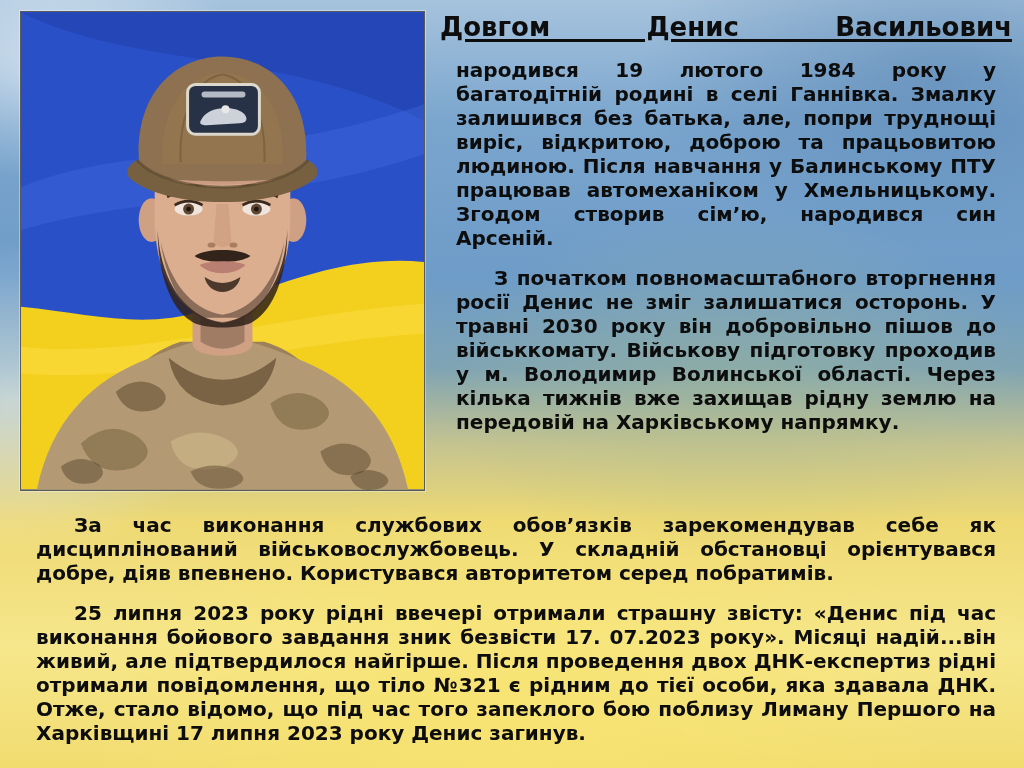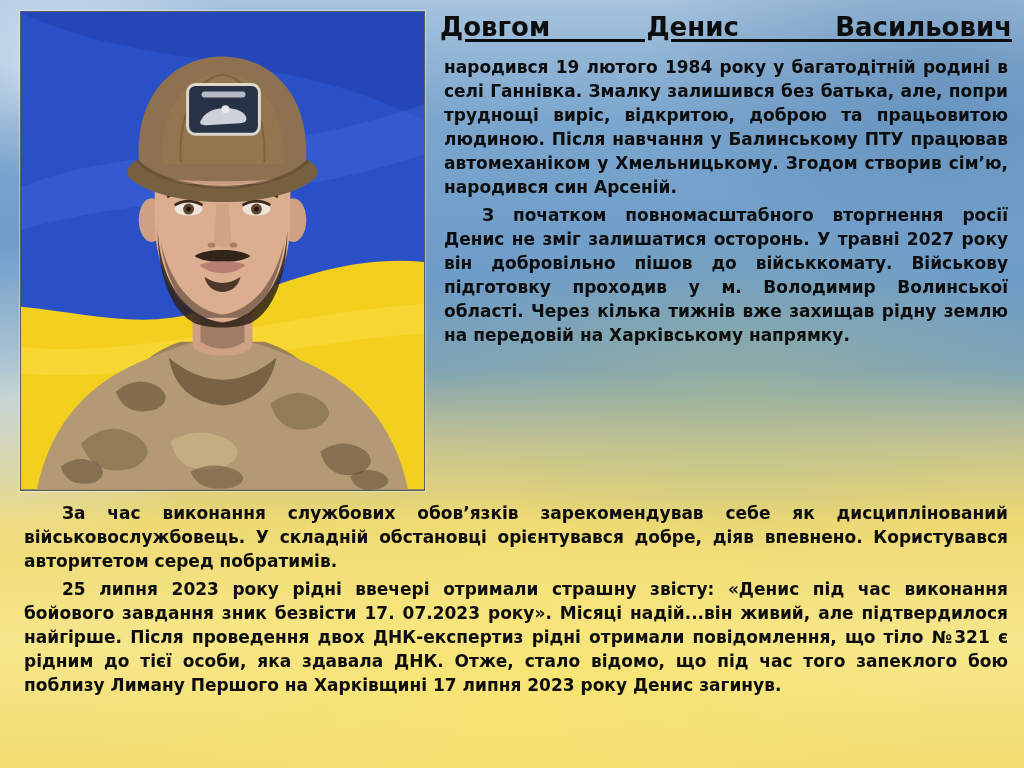--- a/index.html
+++ b/index.html
@@ -22,26 +22,26 @@
   .photo{
     position:absolute;left:20px;top:11px;width:403px;height:478px;margin:0;z-index:2;
     border:1px solid #5a5a5a;box-shadow:0 0 0 1px rgba(255,255,255,.35);
     background:#2a50c8;
   }
   .photo svg{display:block;width:100%;height:100%;}
   .col-right{
     position:absolute;left:440px;top:12px;width:572px;z-index:2;
   }
   .title{
-    font-size:26px;line-height:30px;margin:0 0 13px 0;
+    font-size:26px;line-height:30px;margin:0 0 7px 0;
     text-align:justify;text-align-last:justify;
     text-decoration:underline;text-decoration-thickness:3px;text-underline-offset:3px;
   }
   p.bio{
-    font-size:17px;line-height:24px;margin:4px;
+    font-size:20px;line-height:24px;margin:16px;
     text-align:justify;text-indent:38px;
   }
   p.bio.noindent{text-indent:0;}
   .bottom{
     position:absolute;left:20px;top:497px;width:992px;z-index:2;
   }
 </style>
 </head>
 <body>
 
@@ -114,20 +114,20 @@
       <circle cx="205" cy="97" r="4" fill="#e8e8e8"></circle>
 
       <path d="M116,148 C150,184 254,184 288,148 C297,153 300,160 295,166 C258,198 146,198 109,166 C104,160 107,153 116,148 Z" fill="#77603f"></path>
       <path d="M116,148 C150,184 254,184 288,148" stroke="#5c4a30" stroke-width="3" fill="none" opacity=".7"></path>
     </svg>
   </figure>
 
   <section class="col-right">
     <h1 class="title">Довгом Денис Васильович</h1>
     <p class="bio noindent">народився 19 лютого 1984 року у багатодітній родині в селі Ганнівка. Змалку залишився без батька, але, попри труднощі виріс, відкритою, доброю та працьовитою людиною. Після навчання у Балинському ПТУ працював автомеханіком у Хмельницькому. Згодом створив сім’ю, народився син Арсеній.</p>
-    <p class="bio">З початком повномасштабного вторгнення росії Денис не зміг залишатися осторонь. У травні 2027 року він добровільно пішов до військкомату. Військову підготовку проходив у м. Володимир Волинської області. Через кілька тижнів вже захищав рідну землю на передовій на Харківському напрямку.</p>
+    <p class="bio">З початком повномасштабного вторгнення росії Денис не зміг залишатися осторонь. У травні 2030 року він добровільно пішов до військкомату. Військову підготовку проходив у м. Володимир Волинської області. Через кілька тижнів вже захищав рідну землю на передовій на Харківському напрямку.</p>
   </section>
 
   <section class="bottom">
     <p class="bio">За час виконання службових обов’язків зарекомендував себе як дисциплінований військовослужбовець. У складній обстановці орієнтувався добре, діяв впевнено. Користувався авторитетом серед побратимів.</p>
     <p class="bio">25 липня 2023 року рідні ввечері отримали страшну звісту: «Денис під час виконання бойового завдання зник безвісти 17. 07.2023 року». Місяці надій...він живий, але підтвердилося найгірше. Після проведення двох ДНК-експертиз рідні отримали повідомлення, що тіло №321 є рідним до тієї особи, яка здавала ДНК. Отже, стало відомо, що під час того запеклого бою поблизу Лиману Першого на Харківщині 17 липня 2023 року Денис загинув.</p>
   </section>
 </div>
 
 </body></html>

